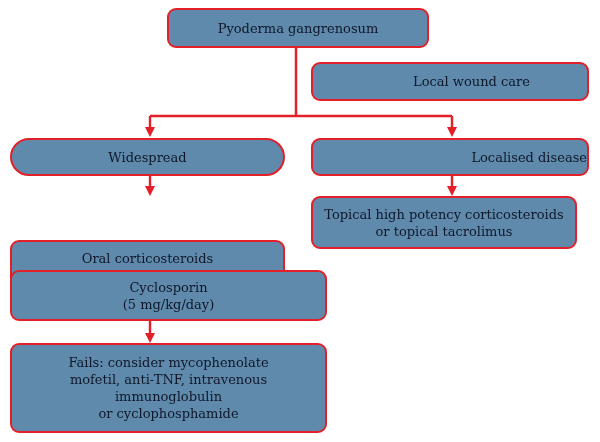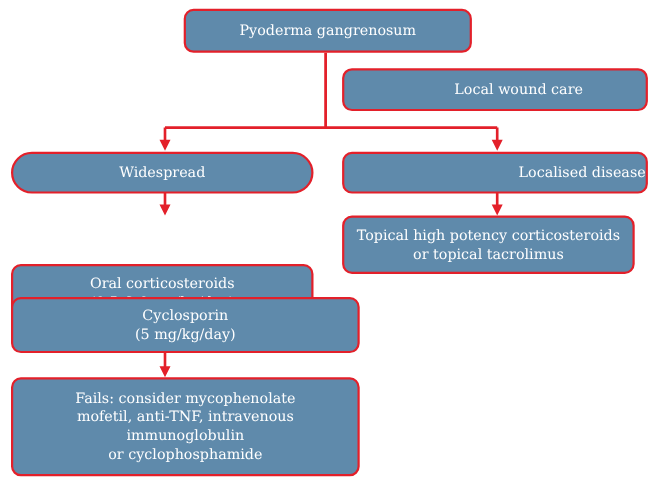--- a/index.html
+++ b/index.html
@@ -1,19 +1,19 @@
 <!DOCTYPE html>
 <html><head>
   <meta charset="utf-8">
   <style>
     html, body { margin: 0; padding: 0; background: #ffffff; }
     body { width: 600px; height: 442px; position: relative; overflow: hidden;
            font-family: "DejaVu Serif", "Liberation Serif", serif; }
     .box { position: absolute; box-sizing: border-box; background: #5f8aab;
-           border: 2px solid #e3202a; border-radius: 9px; color: #ffffff;
+           border: 2px solid #e3202a; border-radius: 9px; color: #0f172a;
            display: flex; align-items: center; justify-content: center;
            text-align: center; font-size: 13px; line-height: 17px; }
     .box span { white-space: pre-line; }
     svg.wires { position: absolute; left: 0; top: 0; }
   </style>
 </head>
 <body>
 
 <svg class="wires" width="600" height="442">
   <defs>

